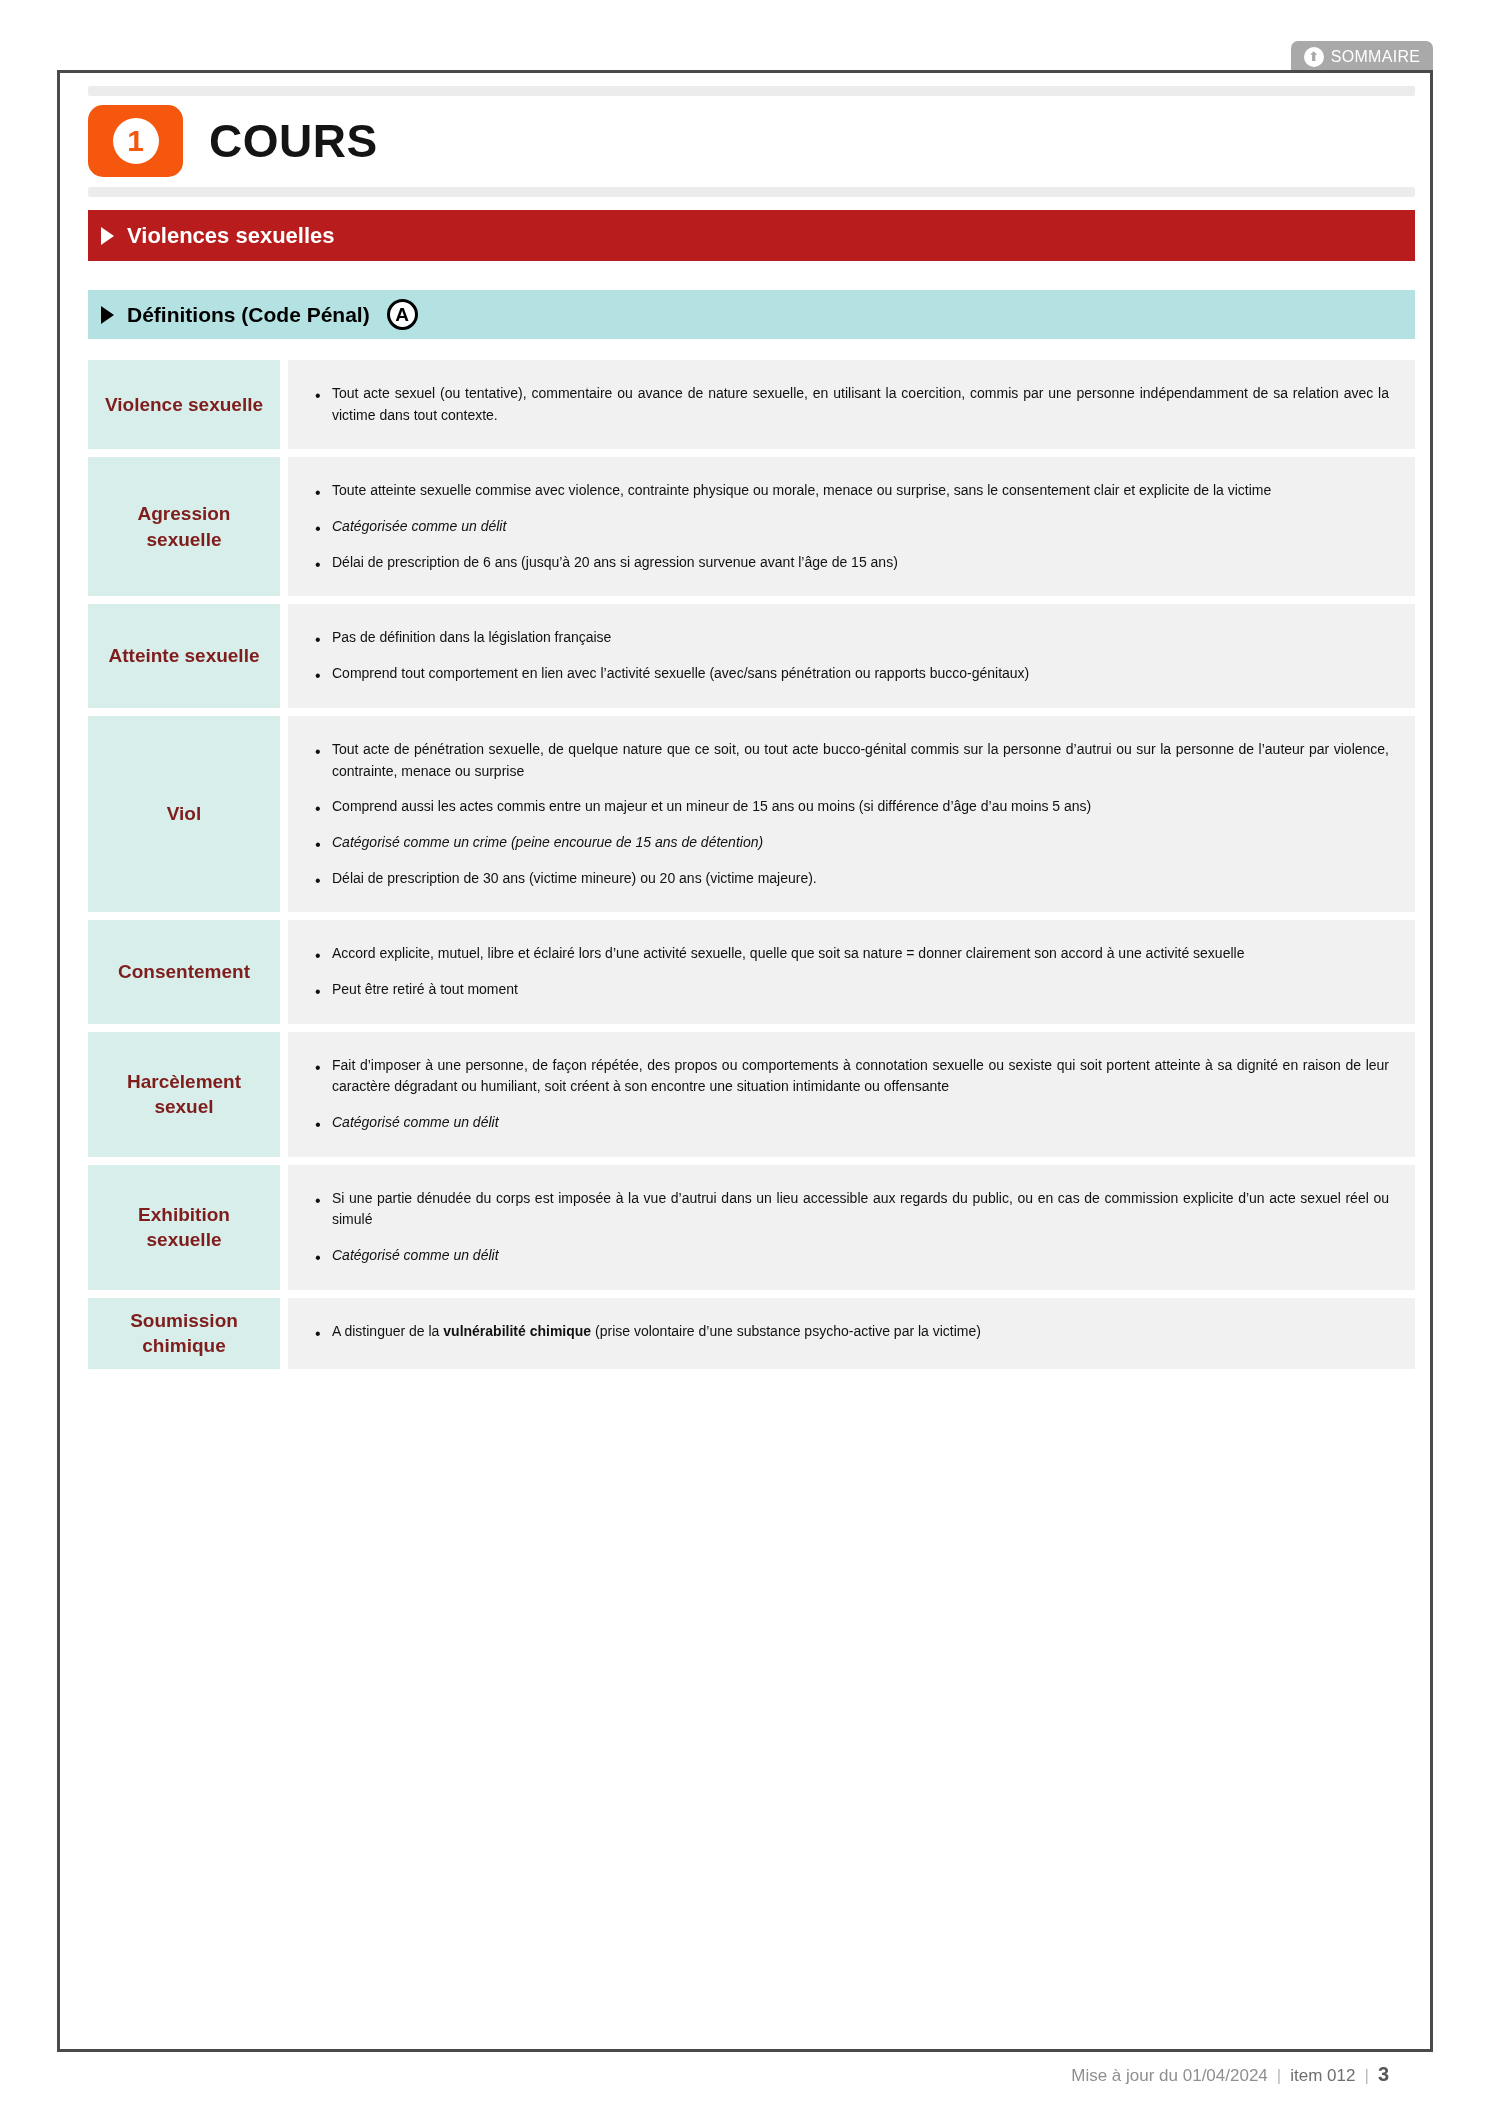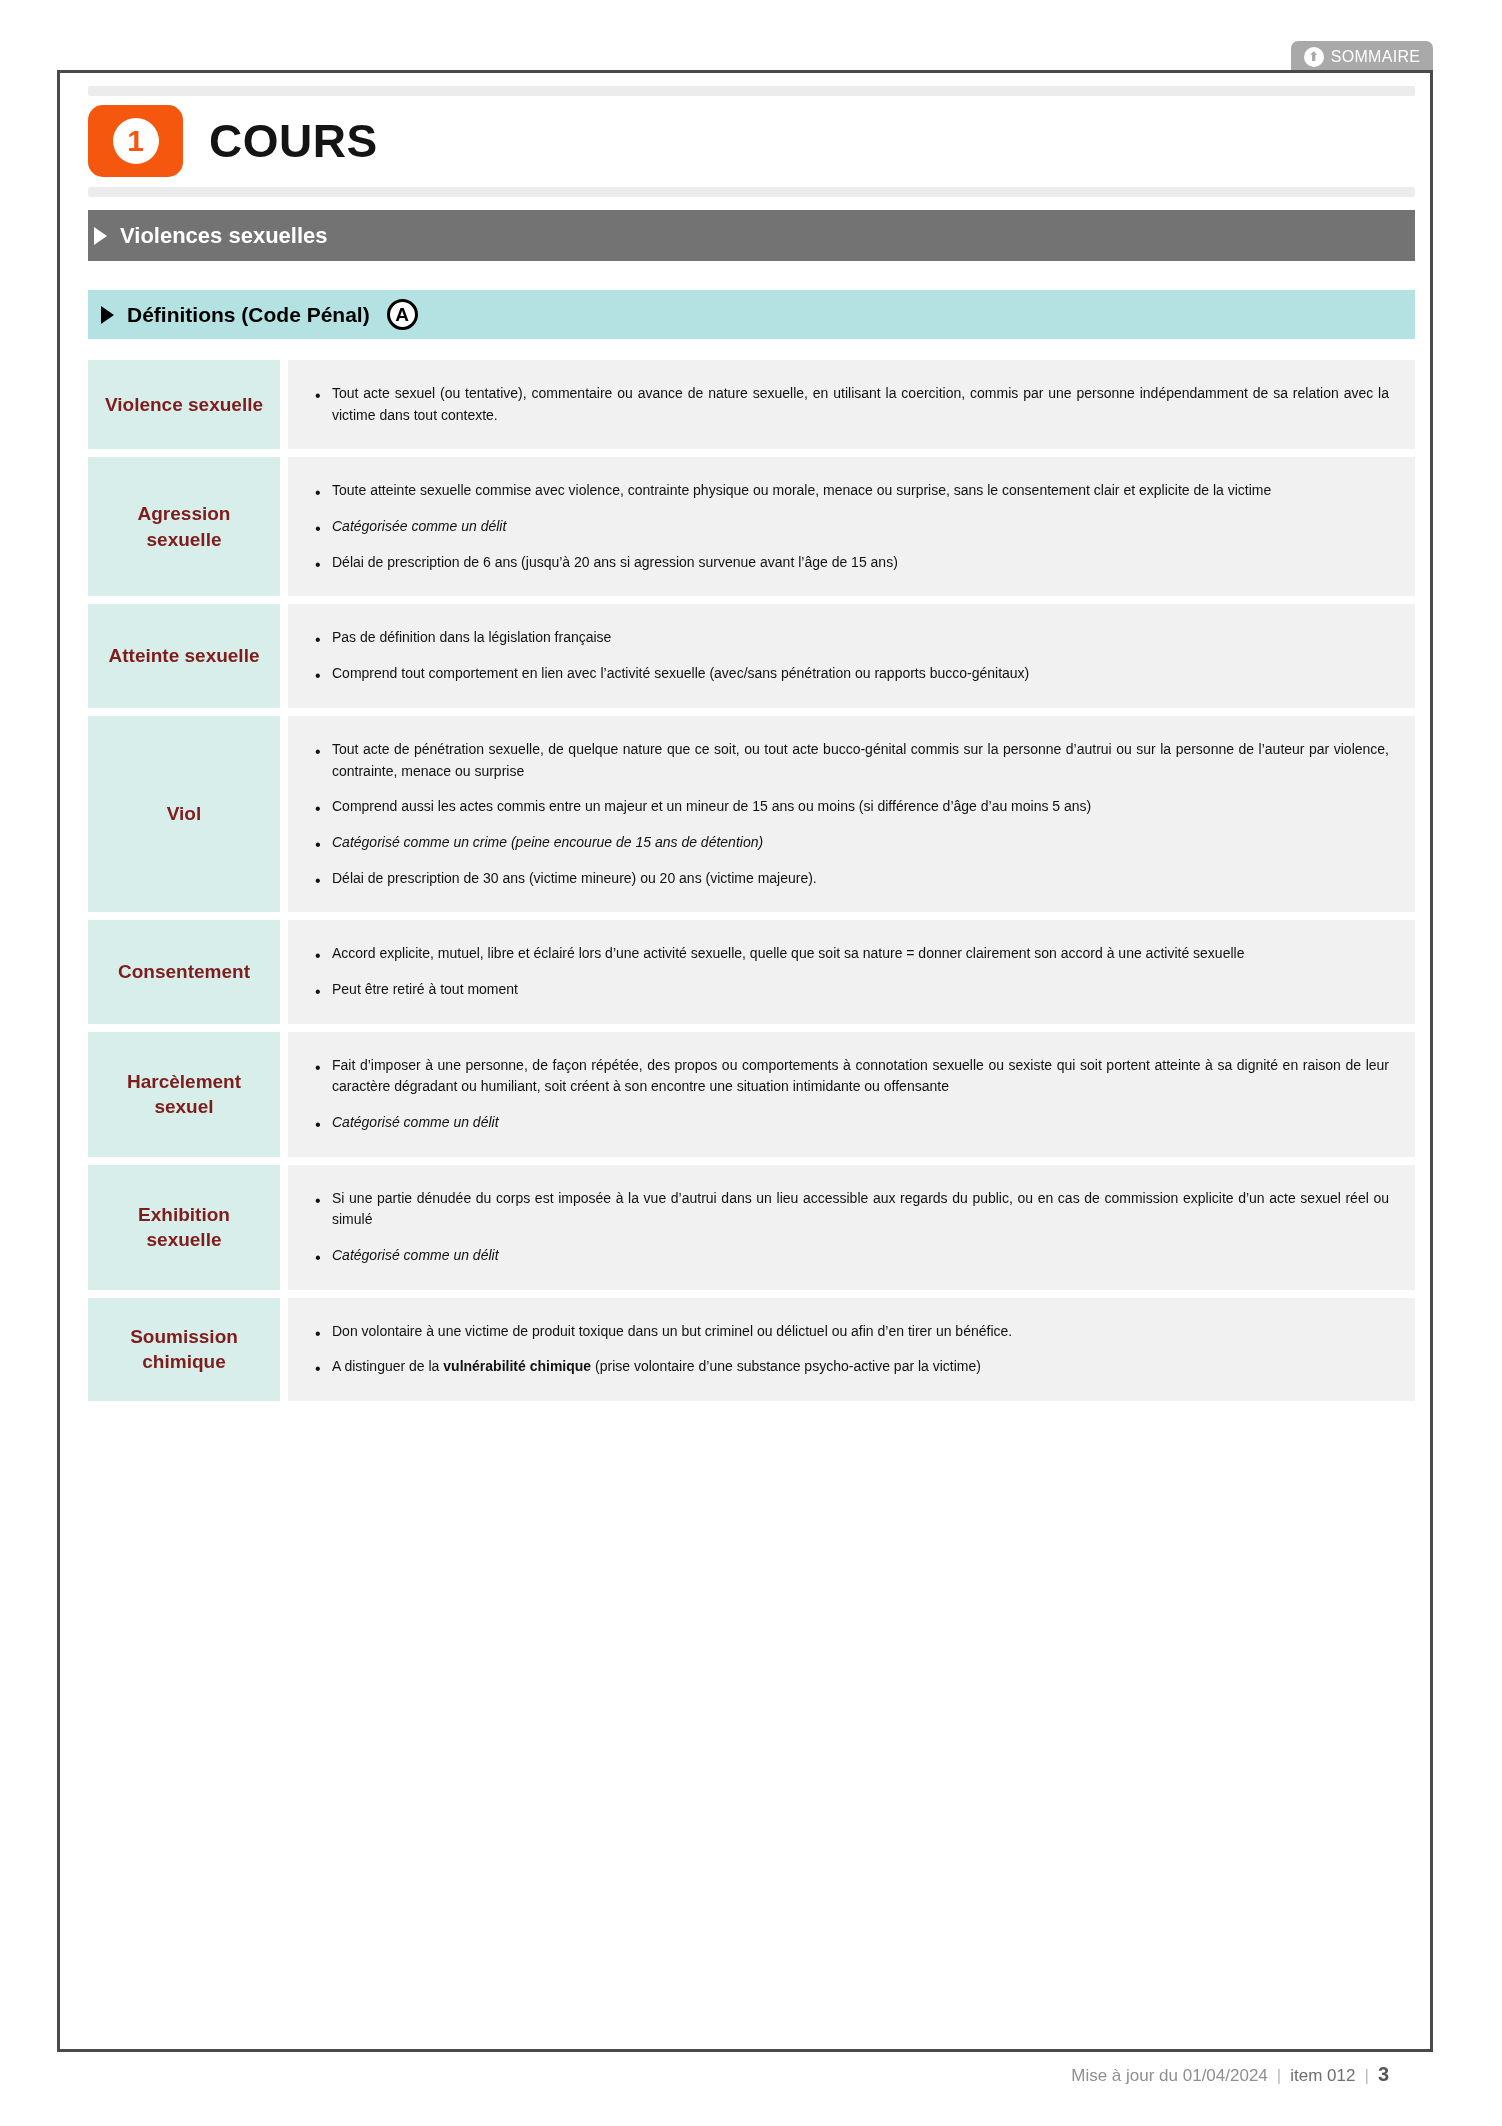--- a/index.html
+++ b/index.html
@@ -39,22 +39,22 @@
     display:flex; align-items:center; justify-content:center;
   }
   .chapter-badge .num-circle {
     width:46px; height:46px; border-radius:50%; background:#fff;
     color:#f4570d; font-weight:bold; font-size:30px;
     display:flex; align-items:center; justify-content:center;
   }
   .course-title { font-size:46px; font-weight:bold; color:#141414; letter-spacing:0.5px; }
 
   .section-banner {
-    margin-top:13px; height:51px; background:#737373; color:#fff;
-    display:flex; align-items:center; gap:13px; padding-left:6px;
+    margin-top:13px; height:51px; background:#b91c1c; color:#fff;
+    display:flex; align-items:center; gap:13px; padding-left:13px;
   }
   .section-banner .banner-title { font-size:22px; font-weight:bold; }
   .tri { width:0; height:0; border-top:9px solid transparent; border-bottom:9px solid transparent; border-left:13px solid #fff; }
   .tri.black { border-left-color:#000; }
 
   .subsection-banner {
     margin-top:29px; height:49px; background:#b4e2e2; color:#000;
     display:flex; align-items:center; gap:13px; padding-left:13px;
   }
   .subsection-banner .banner-title { font-size:21px; font-weight:bold; }
@@ -170,21 +170,20 @@
       <div class="def-row">
         <div class="def-term">Exhibition sexuelle</div>
         <div class="def-content">
           <div class="bullet"><span>Si une partie dénudée du corps est imposée à la vue d’autrui dans un lieu accessible aux regards du public, ou en cas de commission explicite d’un acte sexuel réel ou simulé</span></div>
           <div class="bullet italic"><span>Catégorisé comme un délit</span></div>
         </div>
       </div>
       <div class="def-row">
         <div class="def-term">Soumission chimique</div>
         <div class="def-content">
-          <div class="bullet"><span>Don volontaire à une victime de produit toxique dans un but criminel ou délictuel ou afin d’en tirer un bénéfice.</span></div>
           <div class="bullet"><span>A distinguer de la </span><span class="b">vulnérabilité chimique</span><span> (prise volontaire d’une substance psycho-active par la victime)</span></div>
         </div>
       </div>
     </div>
 </div>
 
 <div class="footer">
   <span>Mise à jour du 01/04/2024</span><span class="sep">|</span><span class="item">item 012</span><span class="sep">|</span><span class="pagenum">3</span>
 </div>
 

